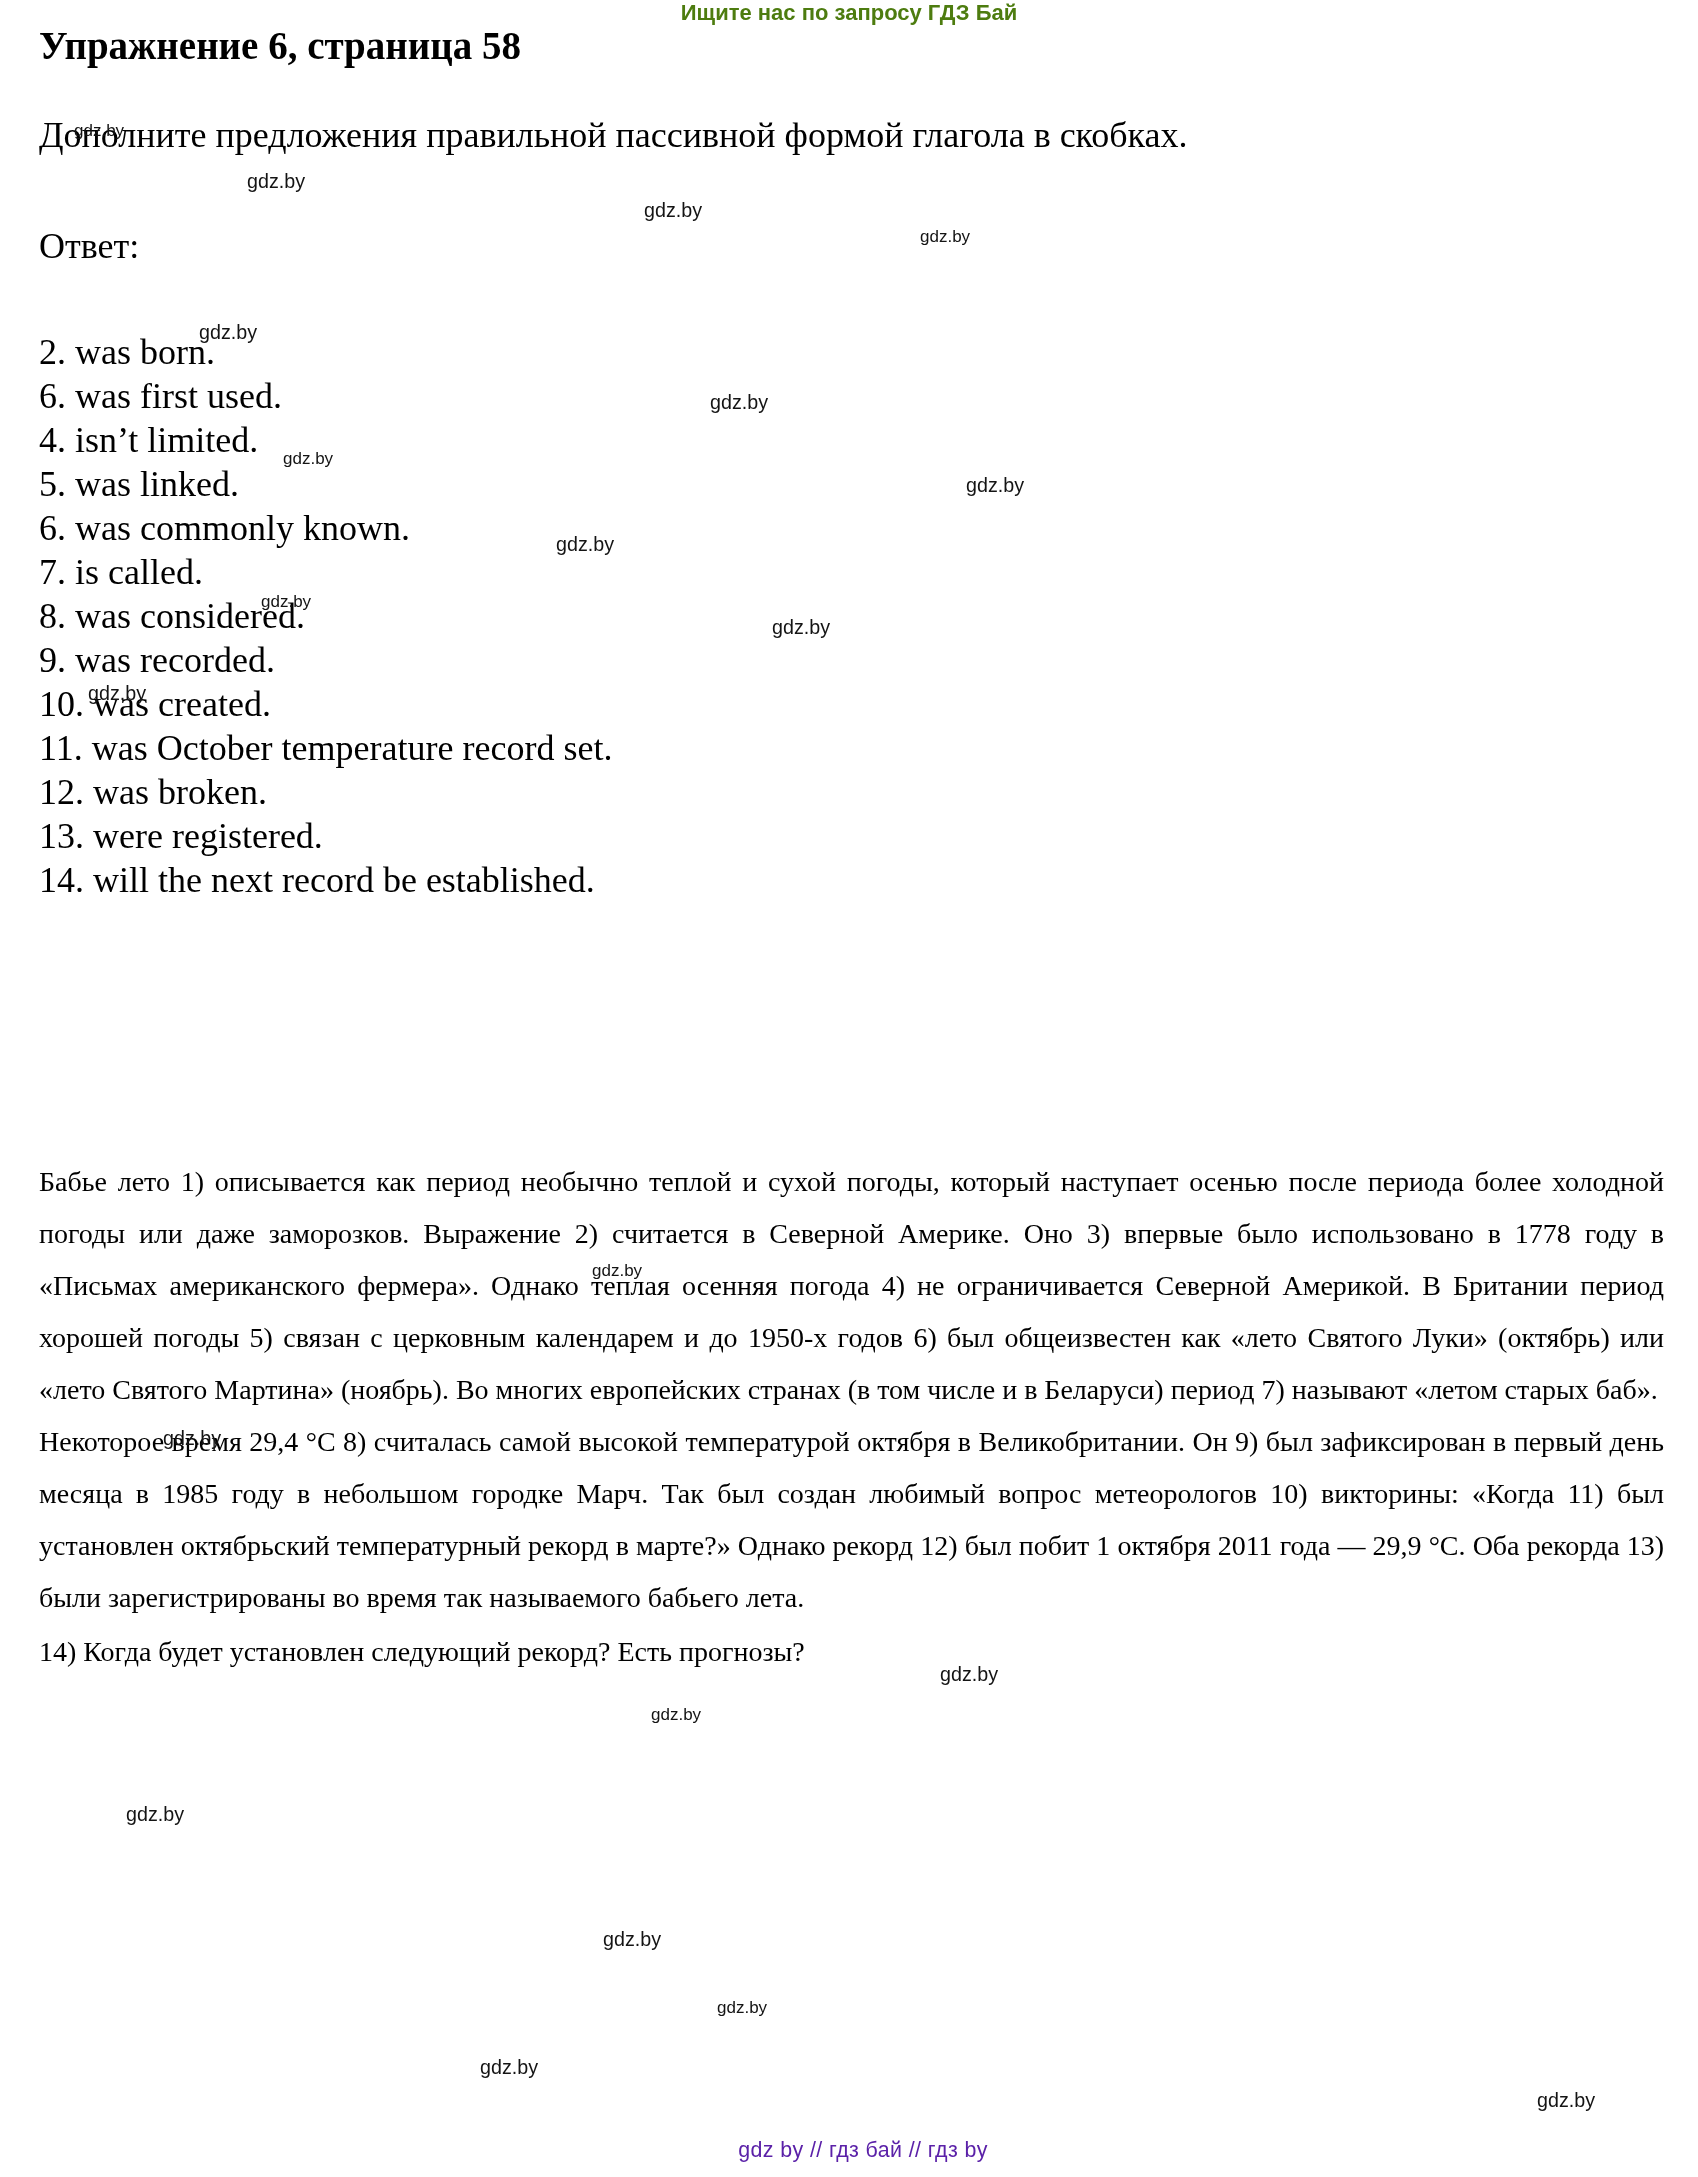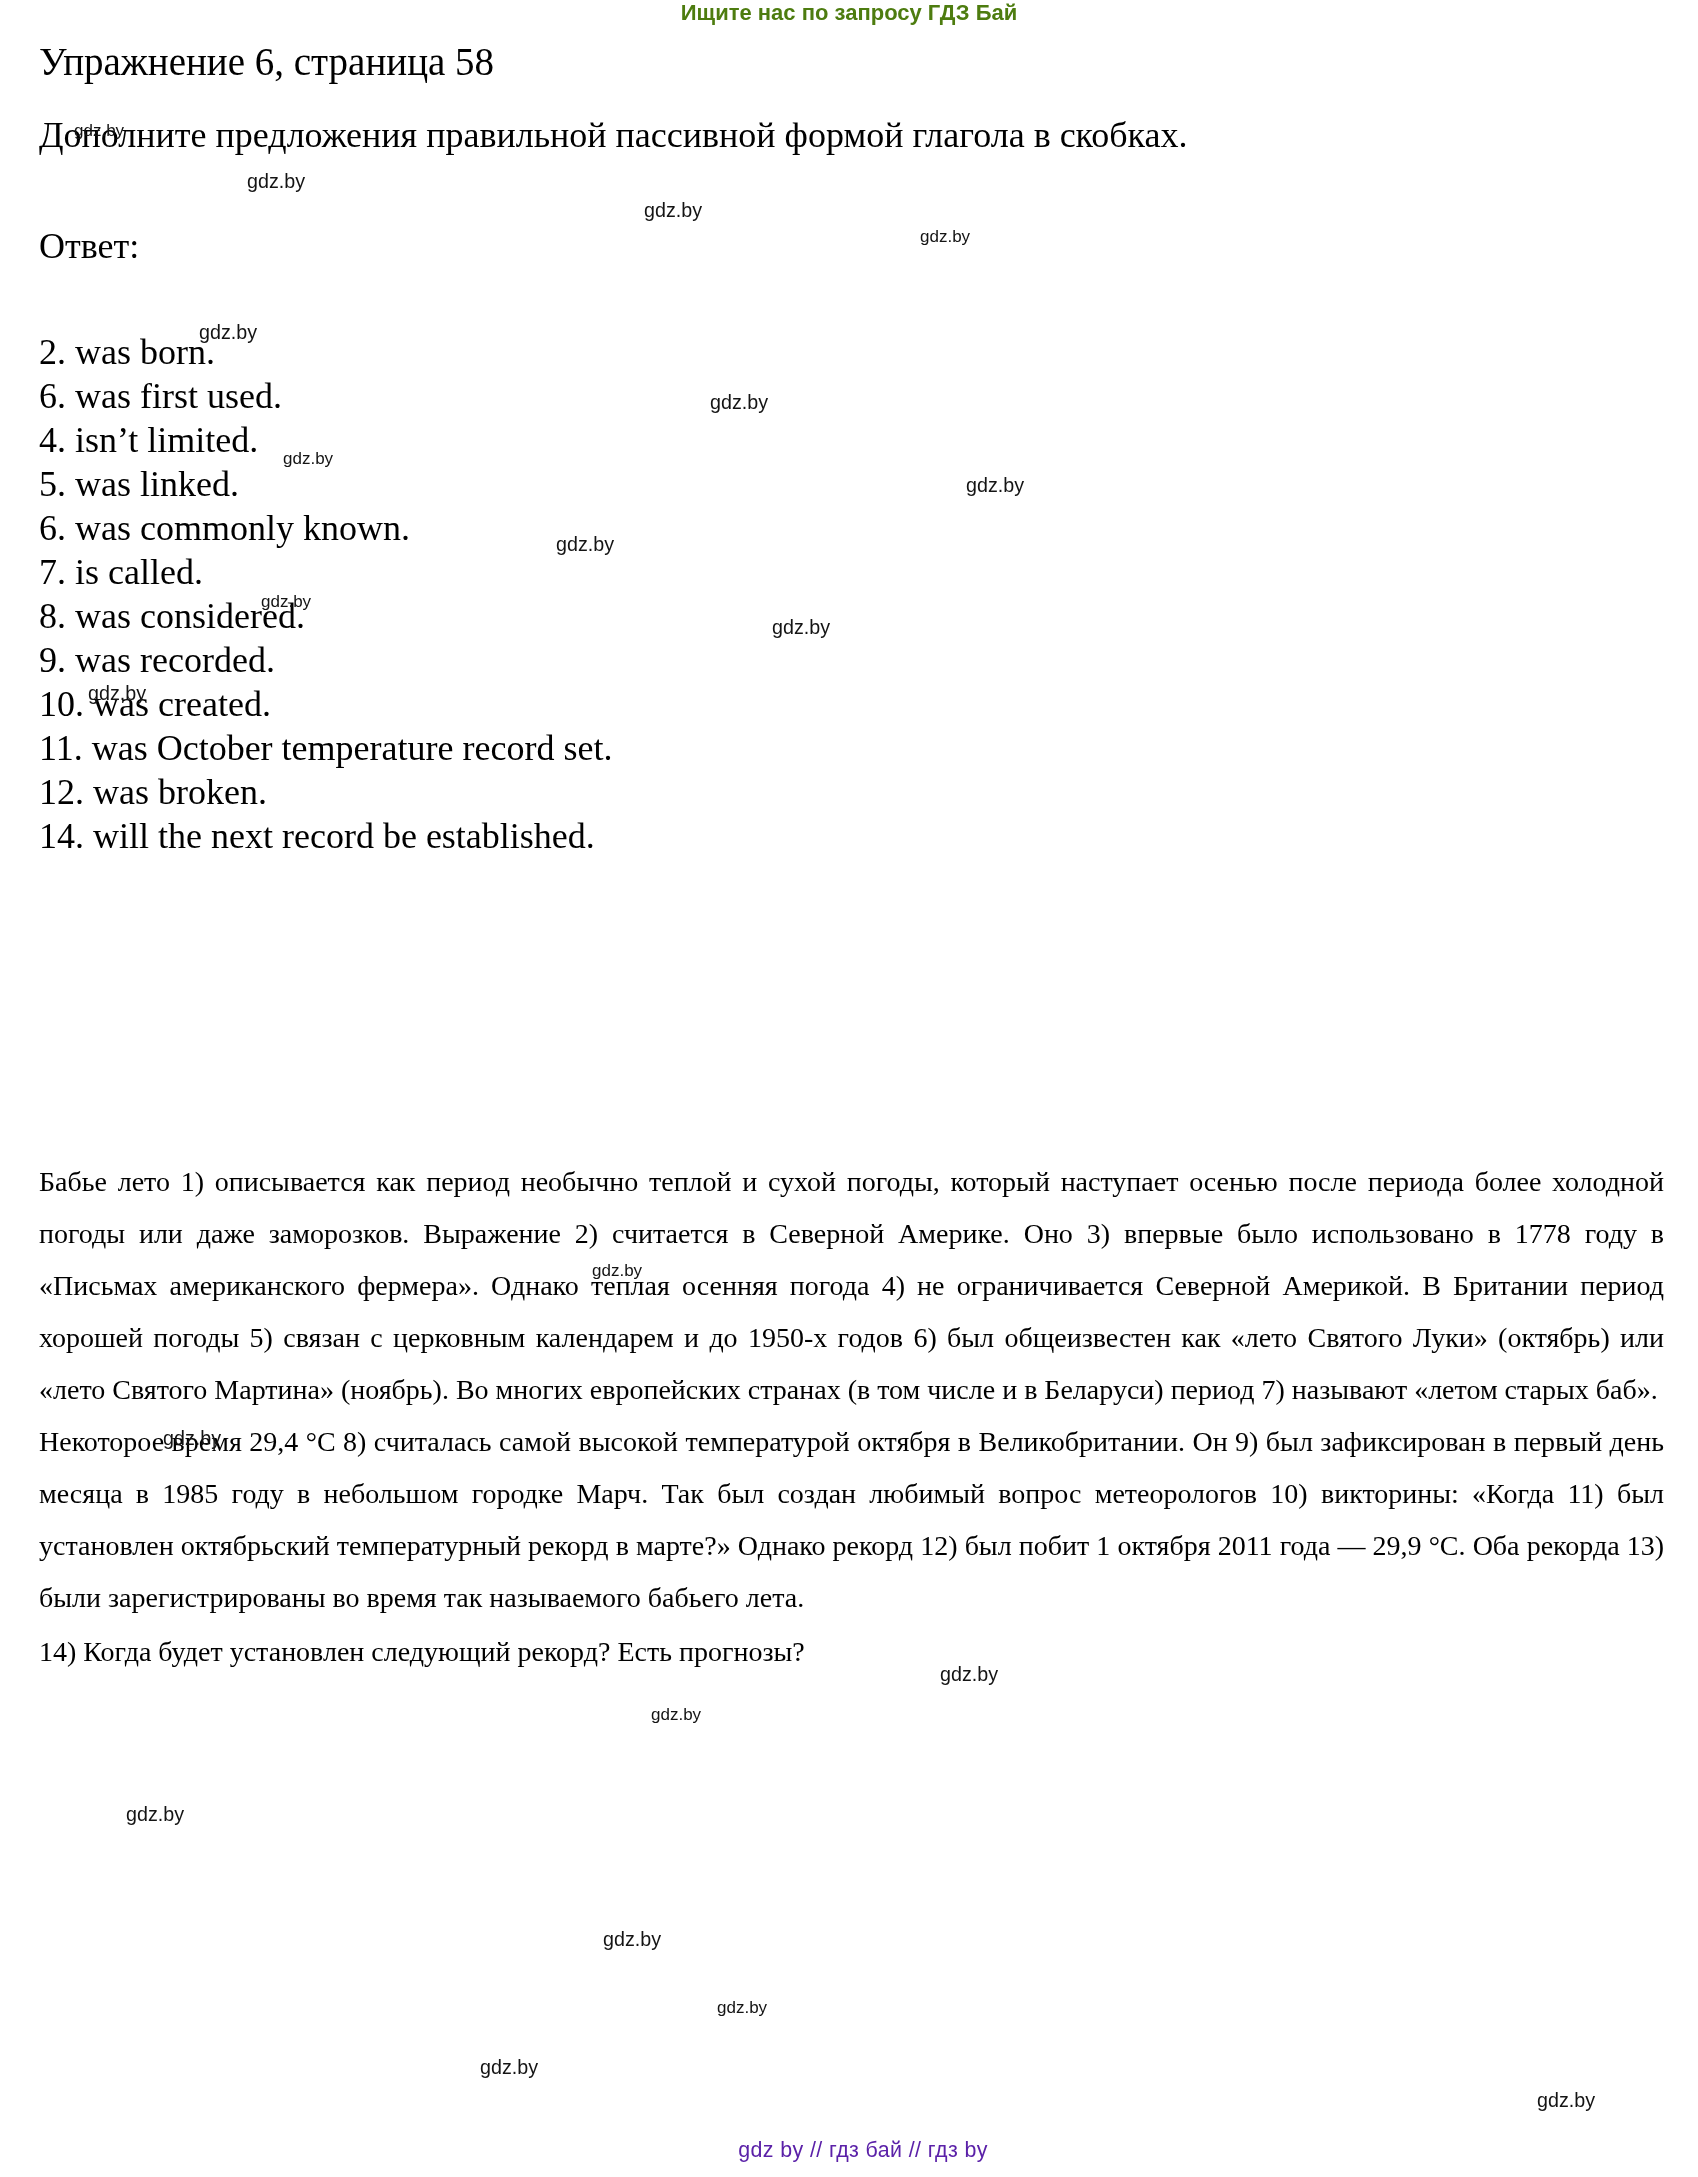--- a/index.html
+++ b/index.html
@@ -27,23 +27,23 @@
     font-size: 22px;
     font-weight: 700;
     color: #22c522;
     letter-spacing: 0px;
     line-height: 26px;
   }
 
   .ex-title {
     position: absolute;
     left: 39px;
-    top: 39px;
+    top: 23px;
     font-size: 39px;
-    font-weight: 400;
+    font-weight: 700;
     line-height: 46px;
     white-space: nowrap;
   }
 
   .ex-task {
     position: absolute;
     left: 39px;
     top: 113px;
     font-size: 36px;
     line-height: 45px;
@@ -132,20 +132,21 @@
   <div class="answer-line">6. was first used.</div>
   <div class="answer-line">4. isn’t limited.</div>
   <div class="answer-line">5. was linked.</div>
   <div class="answer-line">6. was commonly known.</div>
   <div class="answer-line">7. is called.</div>
   <div class="answer-line">8. was considered.</div>
   <div class="answer-line">9. was recorded.</div>
   <div class="answer-line">10. was created.</div>
   <div class="answer-line">11. was October temperature record set.</div>
   <div class="answer-line">12. was broken.</div>
+  <div class="answer-line">13. were registered.</div>
   <div class="answer-line">14. will the next record be established.</div>
 </div>
 
 <div class="body-text">
   <p>Бабье лето 1) описывается как период необычно теплой и сухой погоды, который наступает осенью после периода более холодной погоды или даже заморозков. Выражение 2) считается в Северной Америке. Оно 3) впервые было использовано в 1778 году в «Письмах американского фермера». Однако теплая осенняя погода 4) не ограничивается Северной Америкой. В Британии период хорошей погоды 5) связан с церковным календарем и до 1950-х годов 6) был общеизвестен как «лето Святого Луки» (октябрь) или «лето Святого Мартина» (ноябрь). Во многих европейских странах (в том числе и в Беларуси) период 7) называют «летом старых баб».</p>
   <p>Некоторое время 29,4 °C 8) считалась самой высокой температурой октября в Великобритании. Он 9) был зафиксирован в первый день месяца в 1985 году в небольшом городке Марч. Так был создан любимый вопрос метеорологов 10) викторины: «Когда 11) был установлен октябрьский температурный рекорд в марте?» Однако рекорд 12) был побит 1 октября 2011 года — 29,9 °C. Оба рекорда 13) были зарегистрированы во время так называемого бабьего лета.</p>
   <p class="last-para">14) Когда будет установлен следующий рекорд? Есть прогнозы?</p>
 </div>
 
 <div class="footer-links" style="color: rgb(91, 33, 168);">gdz by  //  гдз бай  //  гдз by</div>

